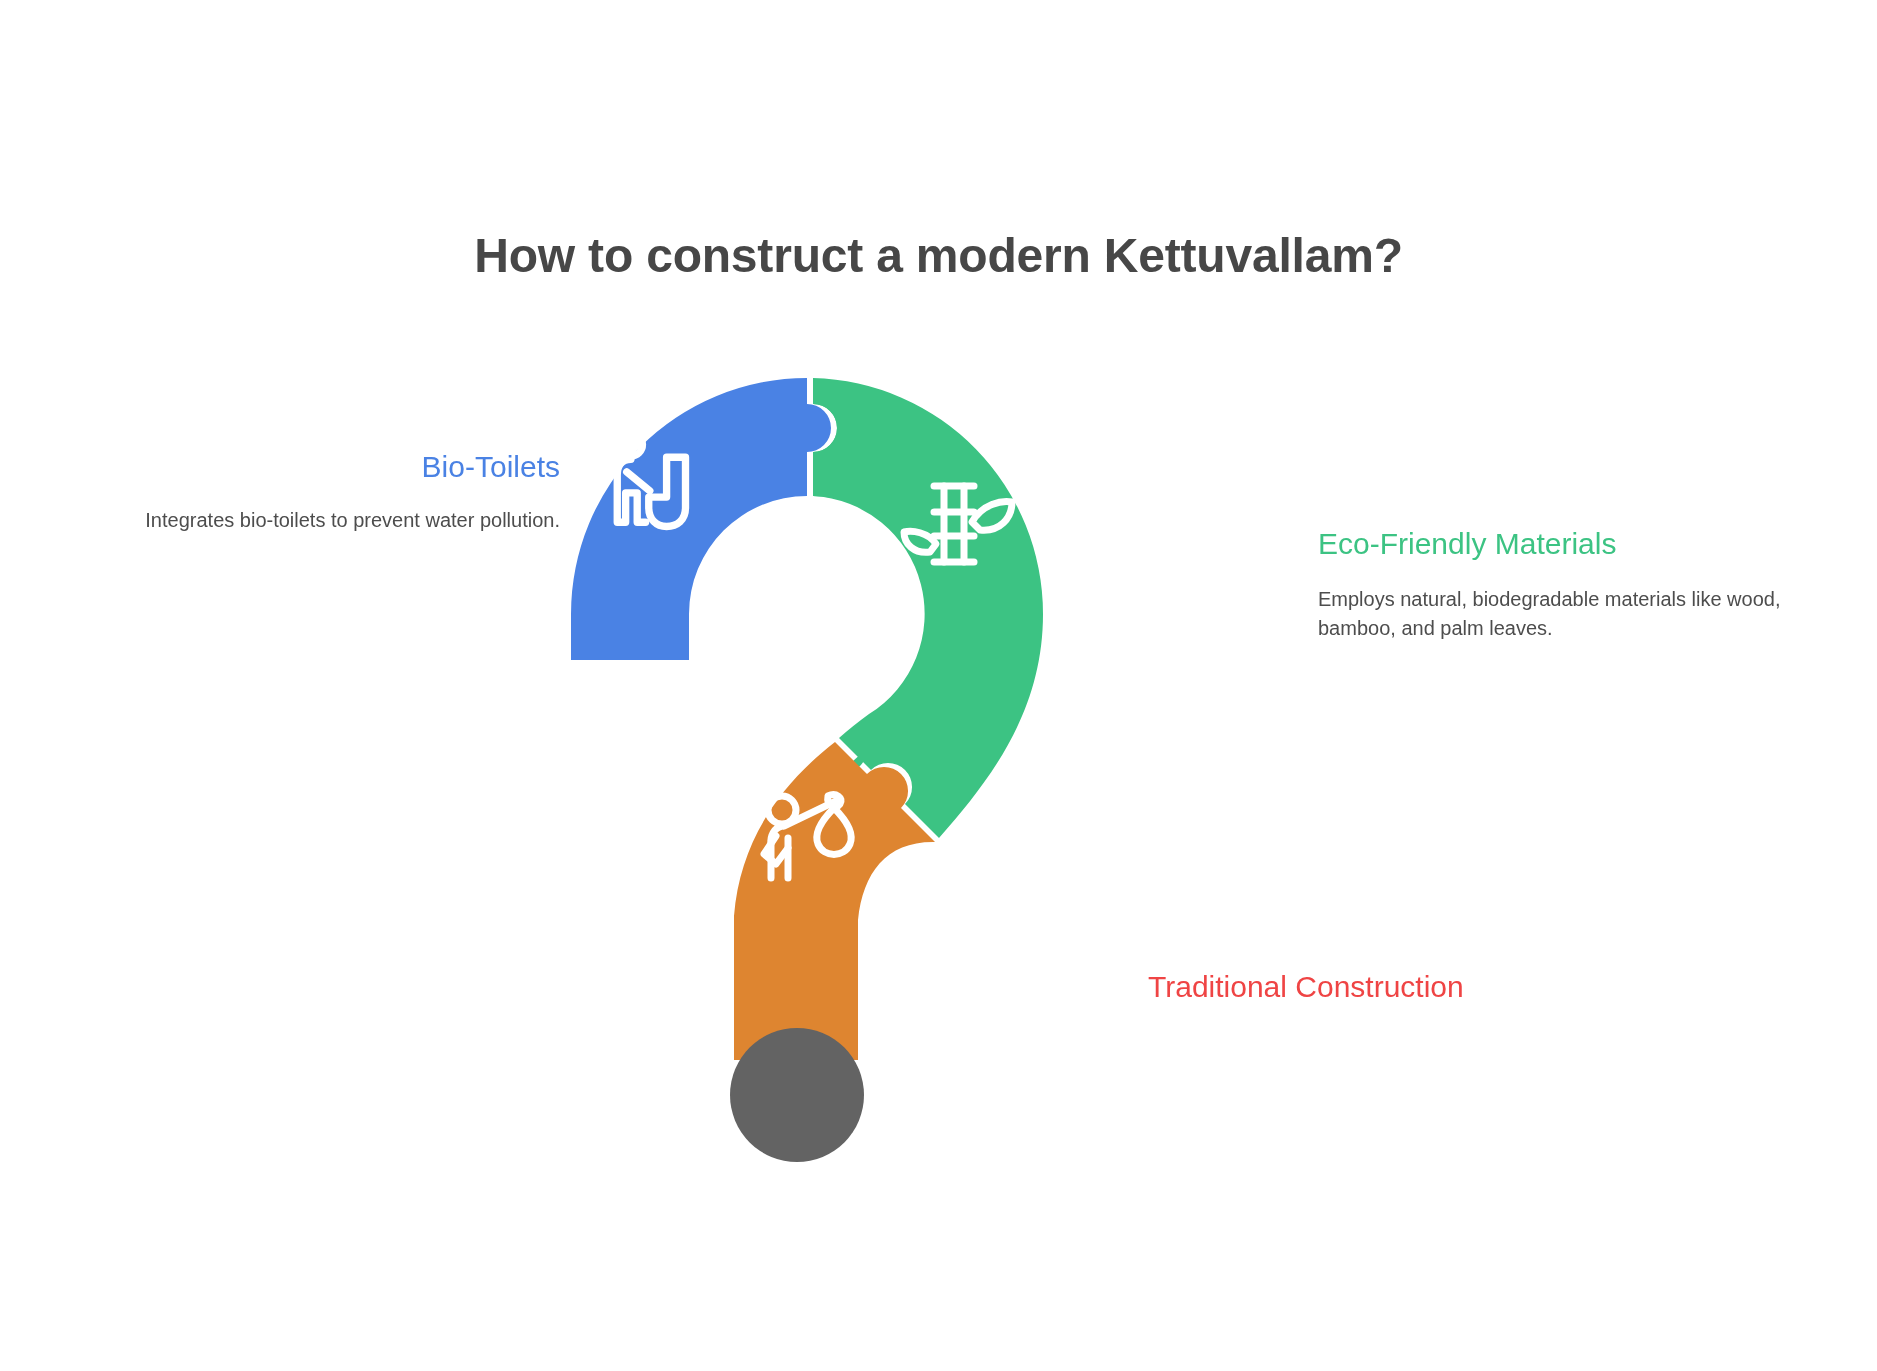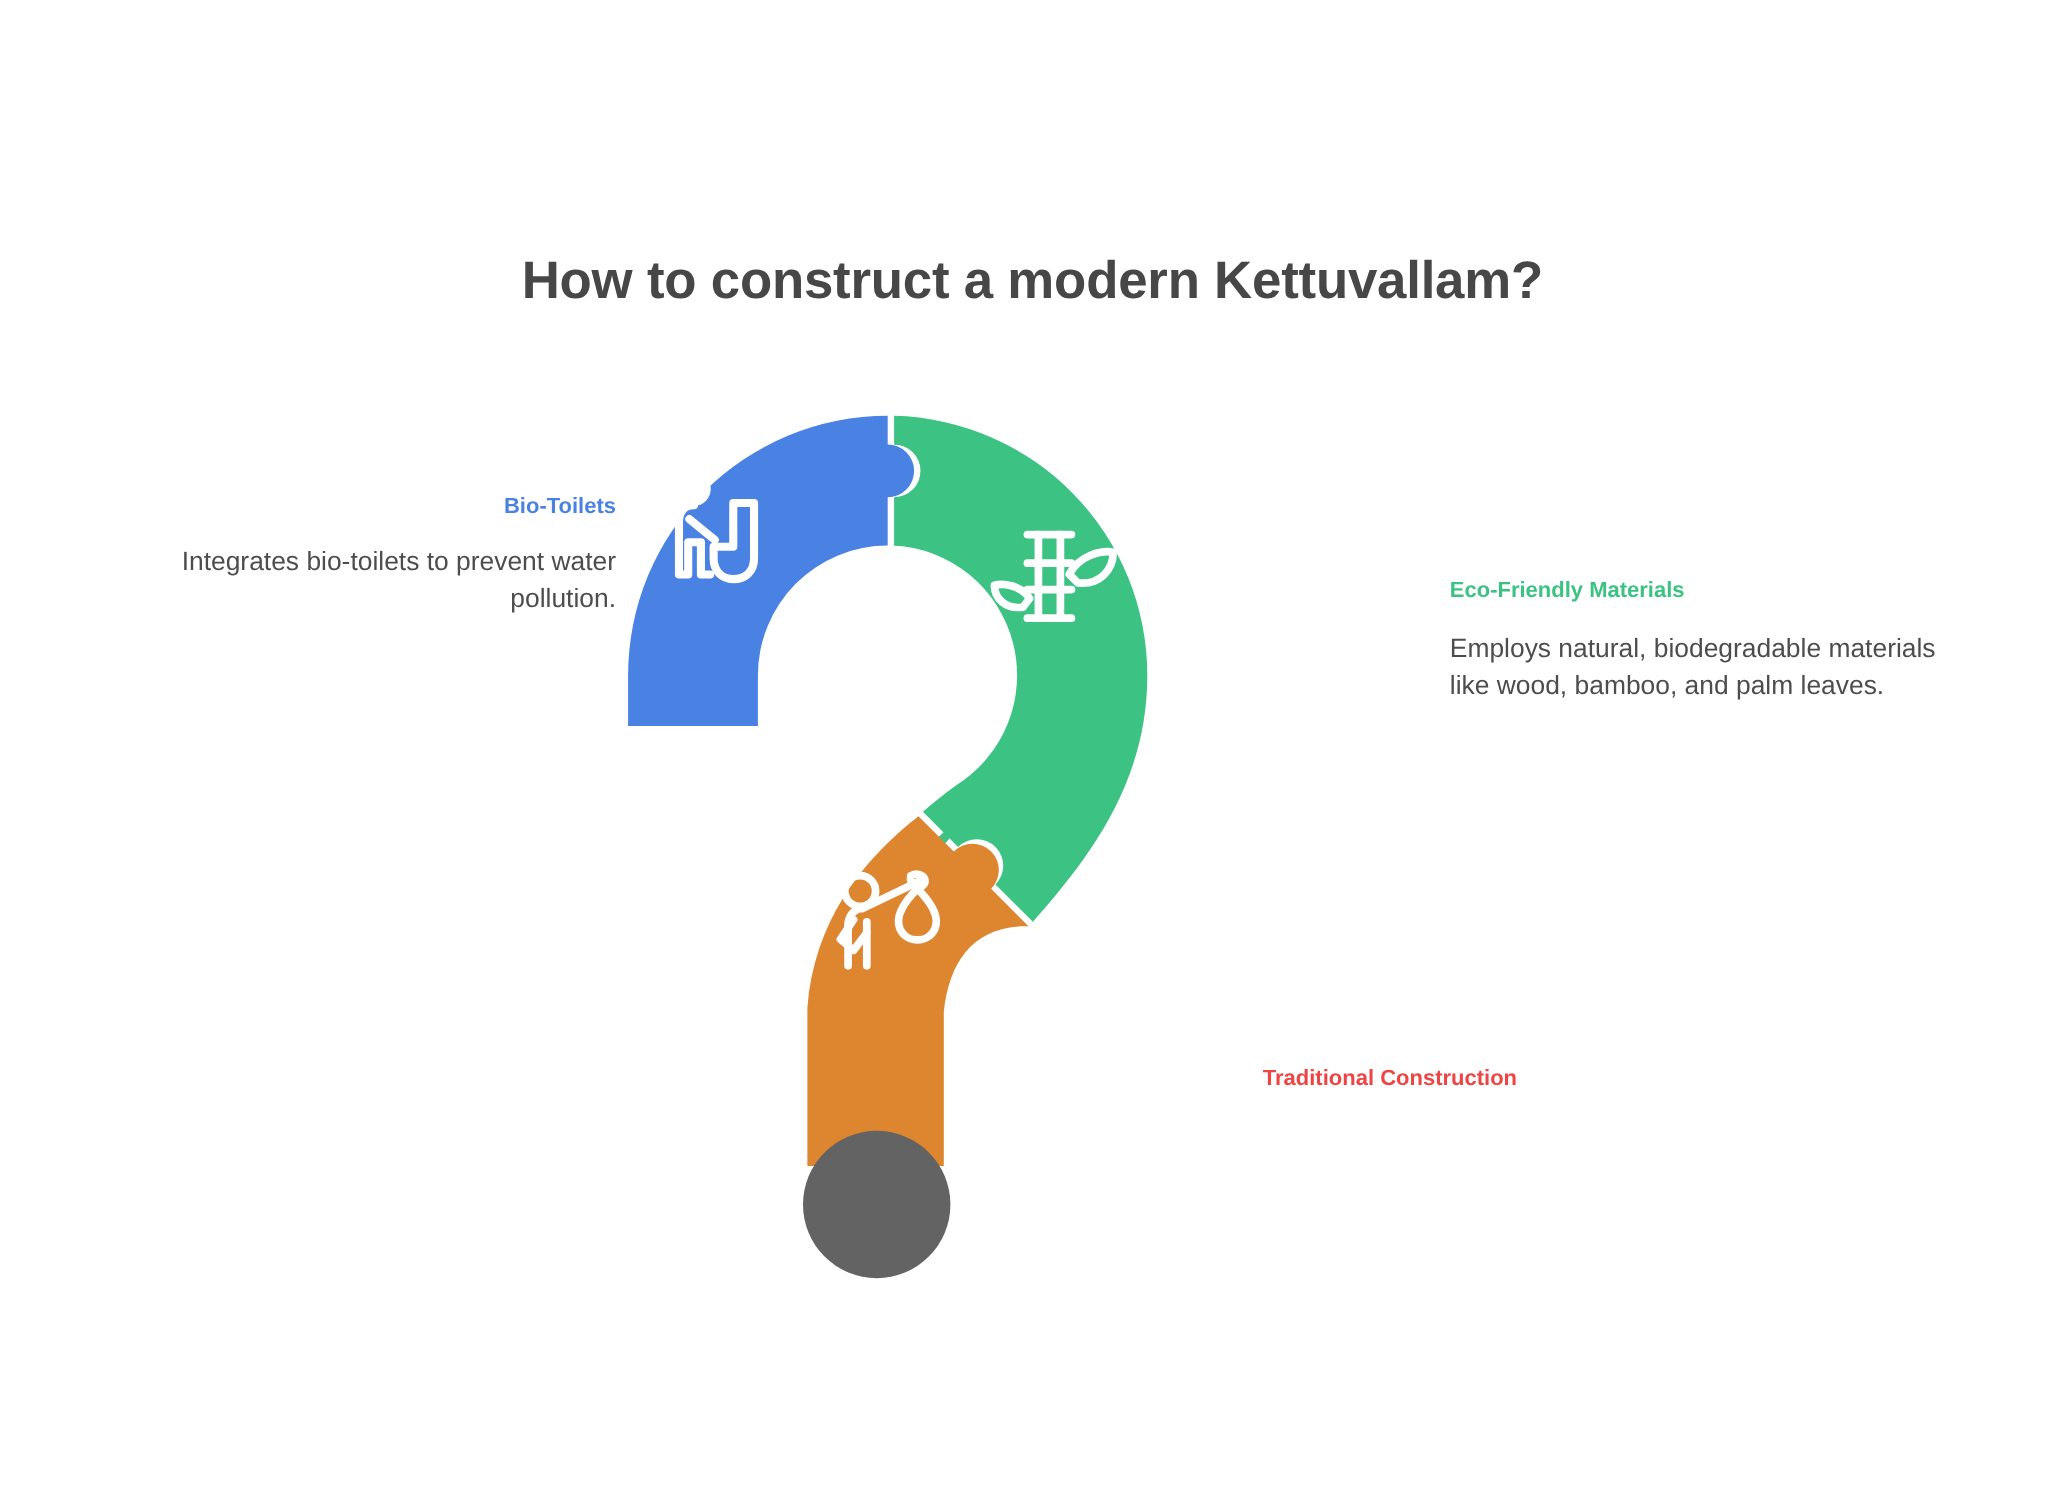--- a/index.html
+++ b/index.html
@@ -25,27 +25,27 @@
     font-size: 48px;
     font-weight: bold;
     color: #474747;
     letter-spacing: -0.2px;
   }
 
   .panel {
     position: absolute;
   }
   .panel-heading {
-    font-size: 20px;
-    font-weight: bold;
+    font-size: 30px;
+    font-weight: normal;
     line-height: 1.28;
     margin: 0 0 22px 0;
   }
   .panel-body {
-    font-size: 24px;
+    font-size: 20px;
     line-height: 1.42;
     color: #4d4d4d;
     margin: 0;
   }
 
   
   #panel-bio-toilets {
     left: 90px;
     top: 448px;
     width: 470px;

